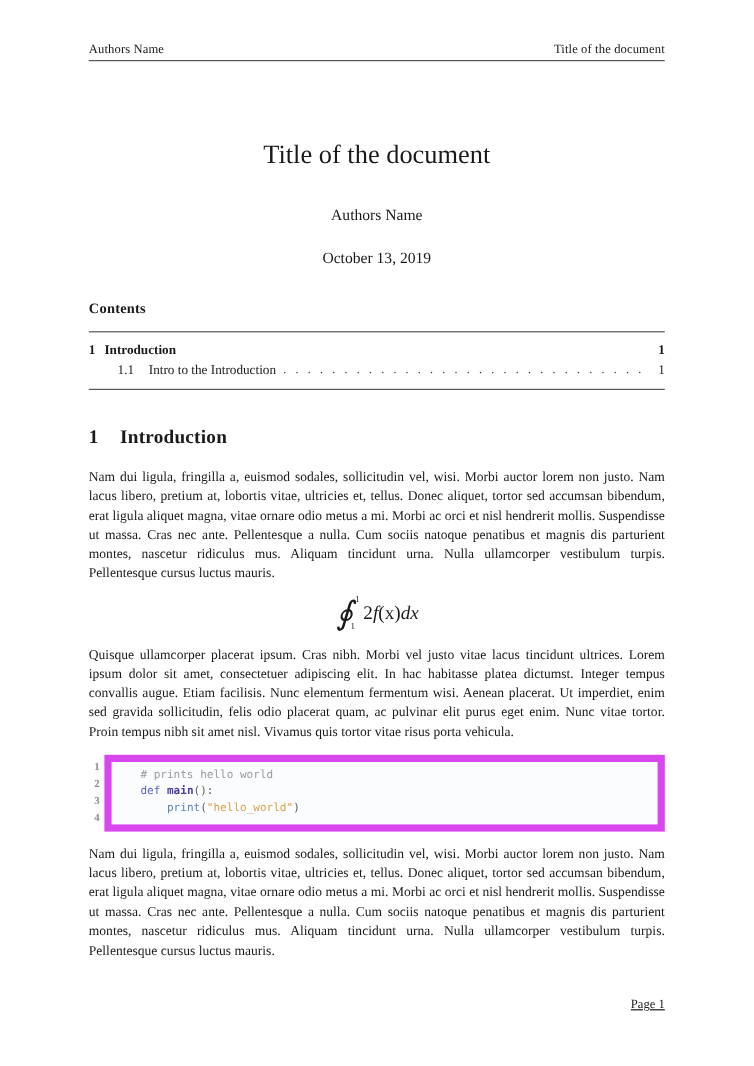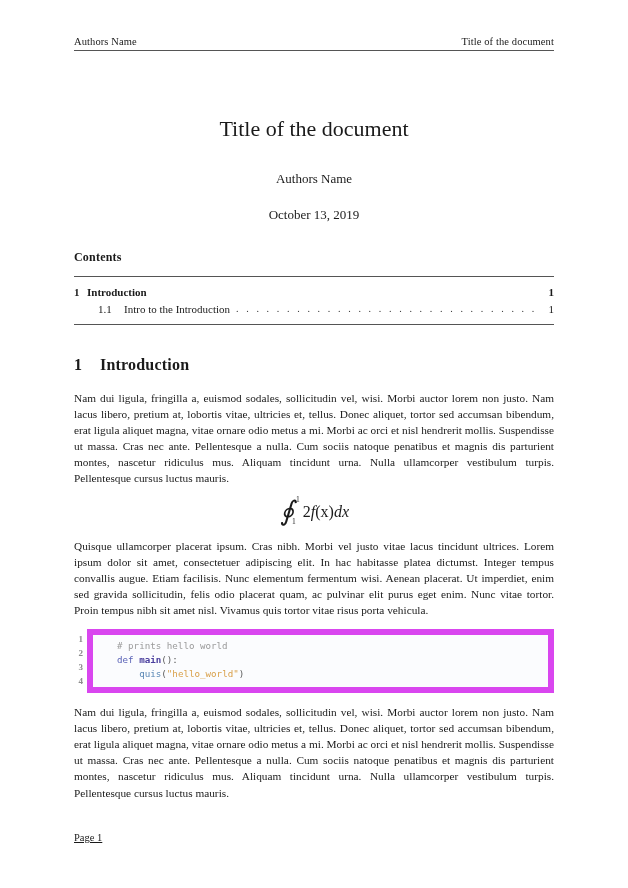--- a/index.html
+++ b/index.html
@@ -223,20 +223,21 @@
   .tok-str     { color: #d9a14b; }
   .tok-plain   { color: #3a3a3a; }
   .tok-punct   { color: #5a5a5a; }
 
   
   .page-footer {
     position: absolute;
     left: 74px;
     top: 832px;
     width: 480px;
+    text-align: right;
     font-size: 10.5px;
     text-decoration: underline;
   }
 </style>
 </head>
 <body>
 
 <div class="page">
 
   <div class="page-header">
@@ -298,21 +299,21 @@
     <div class="listing">
       <div class="listing-gutter">
         <div>1</div>
         <div>2</div>
         <div>3</div>
         <div>4</div>
       </div>
       <div class="listing-box">
         <div class="code-line"><span class="tok-comment"># prints hello world</span></div>
         <div class="code-line"><span class="tok-kw">def </span><span class="tok-fname">main</span><span class="tok-punct">():</span></div>
-        <div class="code-line"><span class="tok-plain">    </span><span class="tok-builtin">quis</span><span class="tok-punct">(</span><span class="tok-str">"hello_world"</span><span class="tok-punct">)</span></div>
+        <div class="code-line"><span class="tok-plain">    </span><span class="tok-builtin">print</span><span class="tok-punct">(</span><span class="tok-str">"hello_world"</span><span class="tok-punct">)</span></div>
       </div>
     </div>
 
     <p class="body-text">Nam dui ligula, fringilla a, euismod sodales, sollicitudin vel, wisi. Morbi auctor lorem non justo. Nam lacus libero, pretium at, lobortis vitae, ultricies et, tellus. Donec aliquet, tortor sed accumsan bibendum, erat ligula aliquet magna, vitae ornare odio metus a mi. Morbi ac orci et nisl hendrerit mollis. Suspendisse ut massa. Cras nec ante. Pellentesque a nulla. Cum sociis natoque penatibus et magnis dis parturient montes, nascetur ridiculus mus. Aliquam tincidunt urna. Nulla ullamcorper vestibulum turpis. Pellentesque cursus luctus mauris.</p>
 
   </div>
 
   <div class="page-footer">
     <span>Page 1</span>
   </div>

